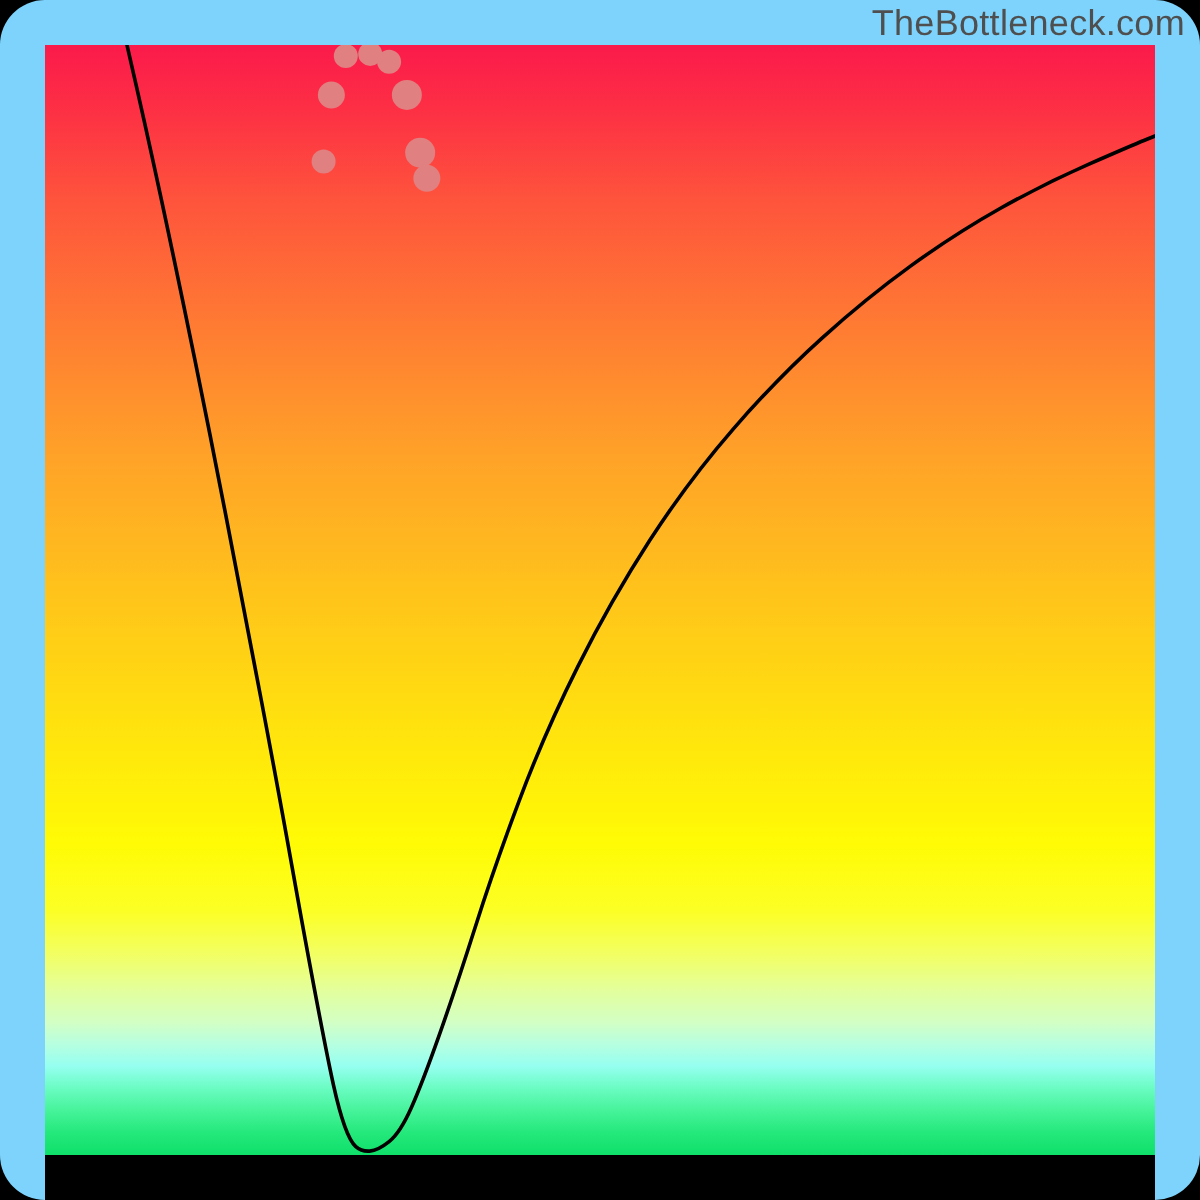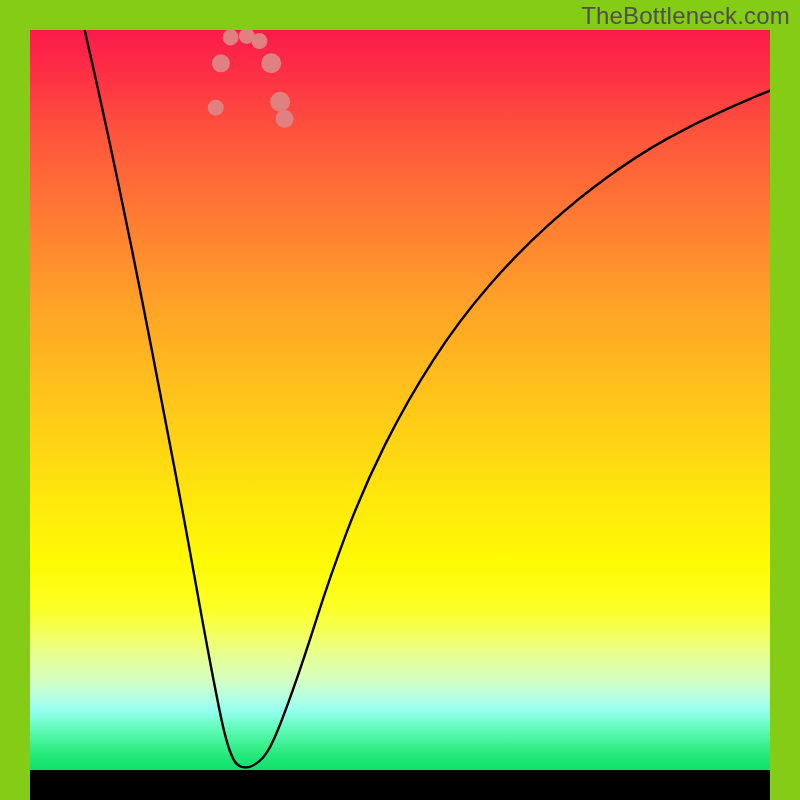--- a/index.html
+++ b/index.html
@@ -10,21 +10,22 @@
     overflow: hidden;
     background: #000;
     font-family: Arial, Helvetica, sans-serif;
   }
   .frame {
     position: absolute;
     left: 0;
     top: 0;
     width: 800px;
     height: 800px;
-    background: #84cc16;
+    background: #7dd3fc;
+    border-radius: 30px;
   }
   .watermark {
     position: absolute;
     top: 2px;
     right: 10px;
     color: #4f4f4f;
     font-size: 24px;
     font-weight: 400;
     letter-spacing: 0.2px;
   }

